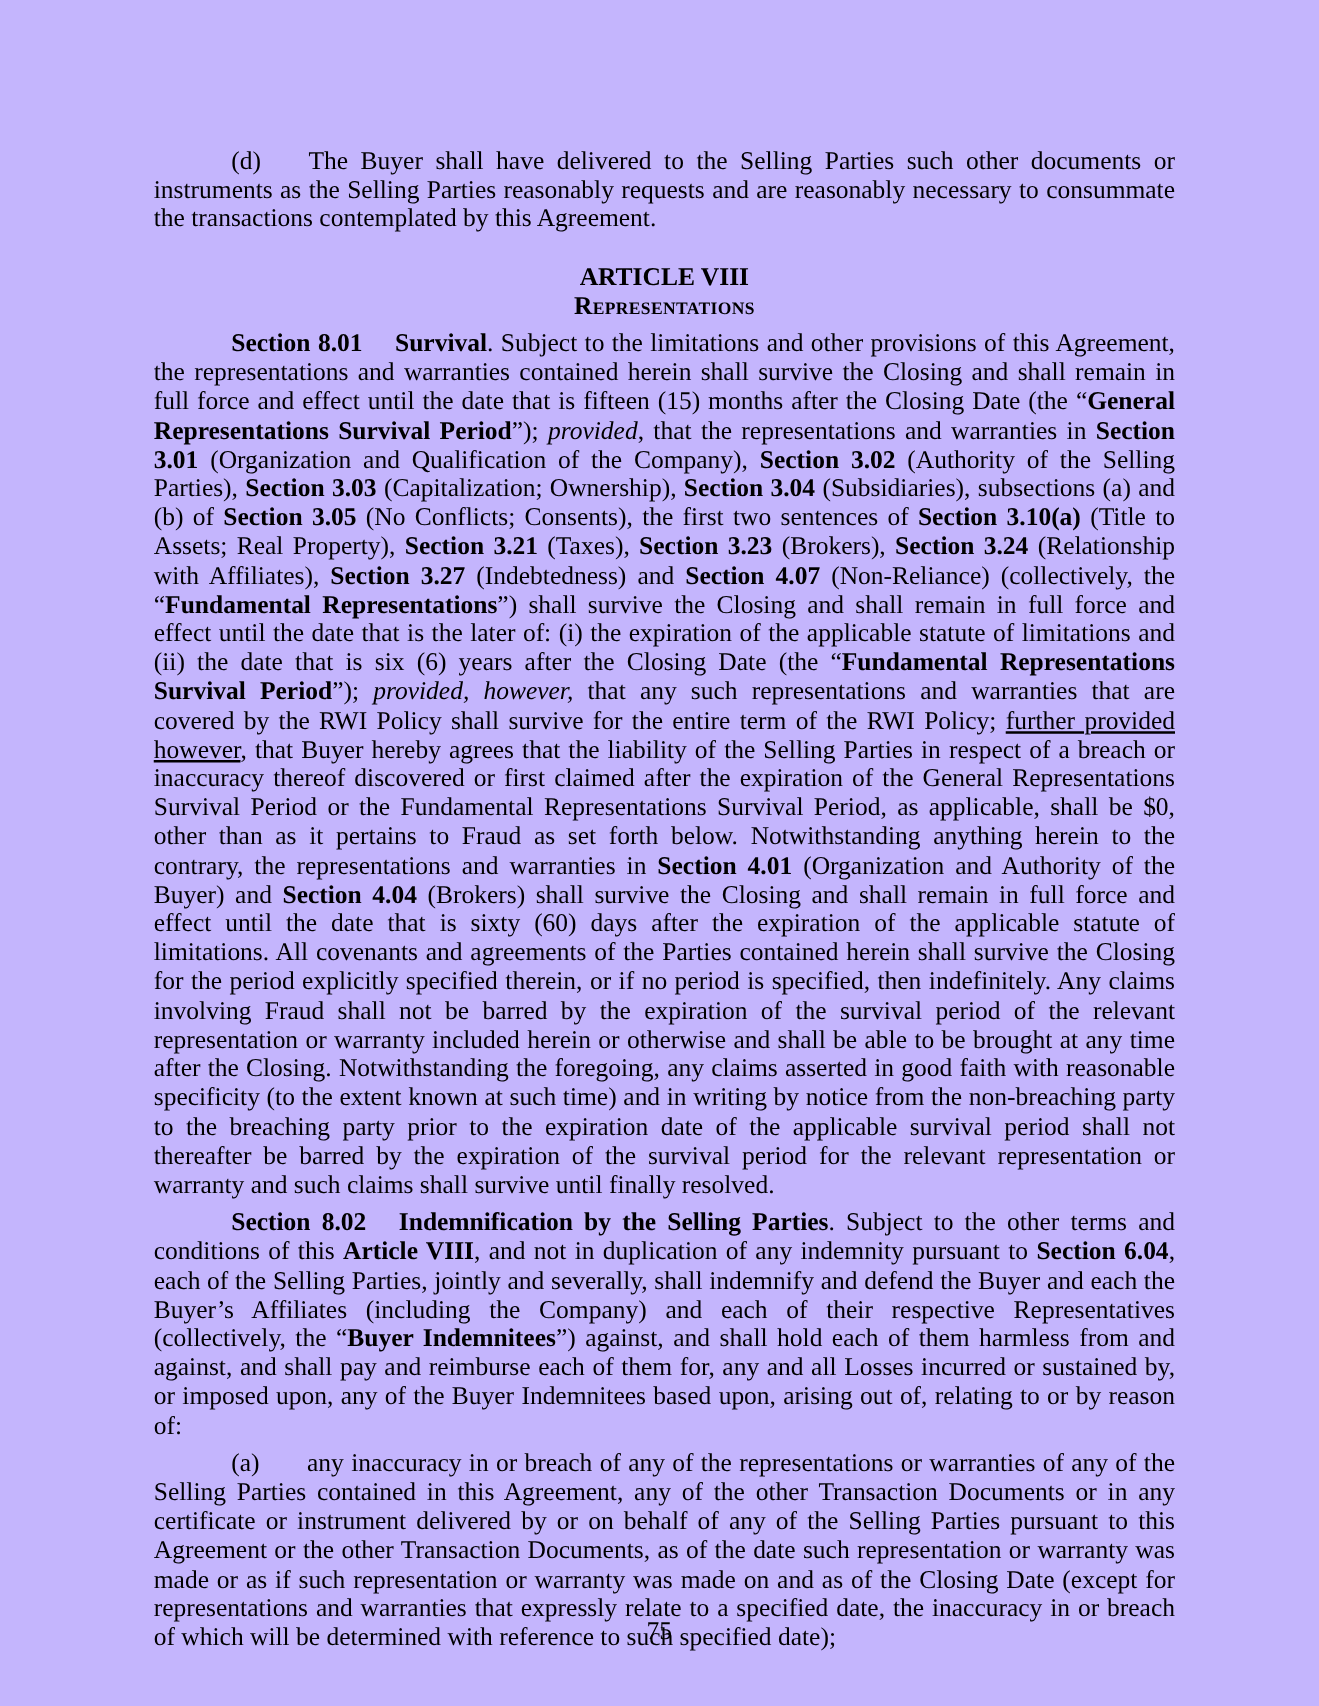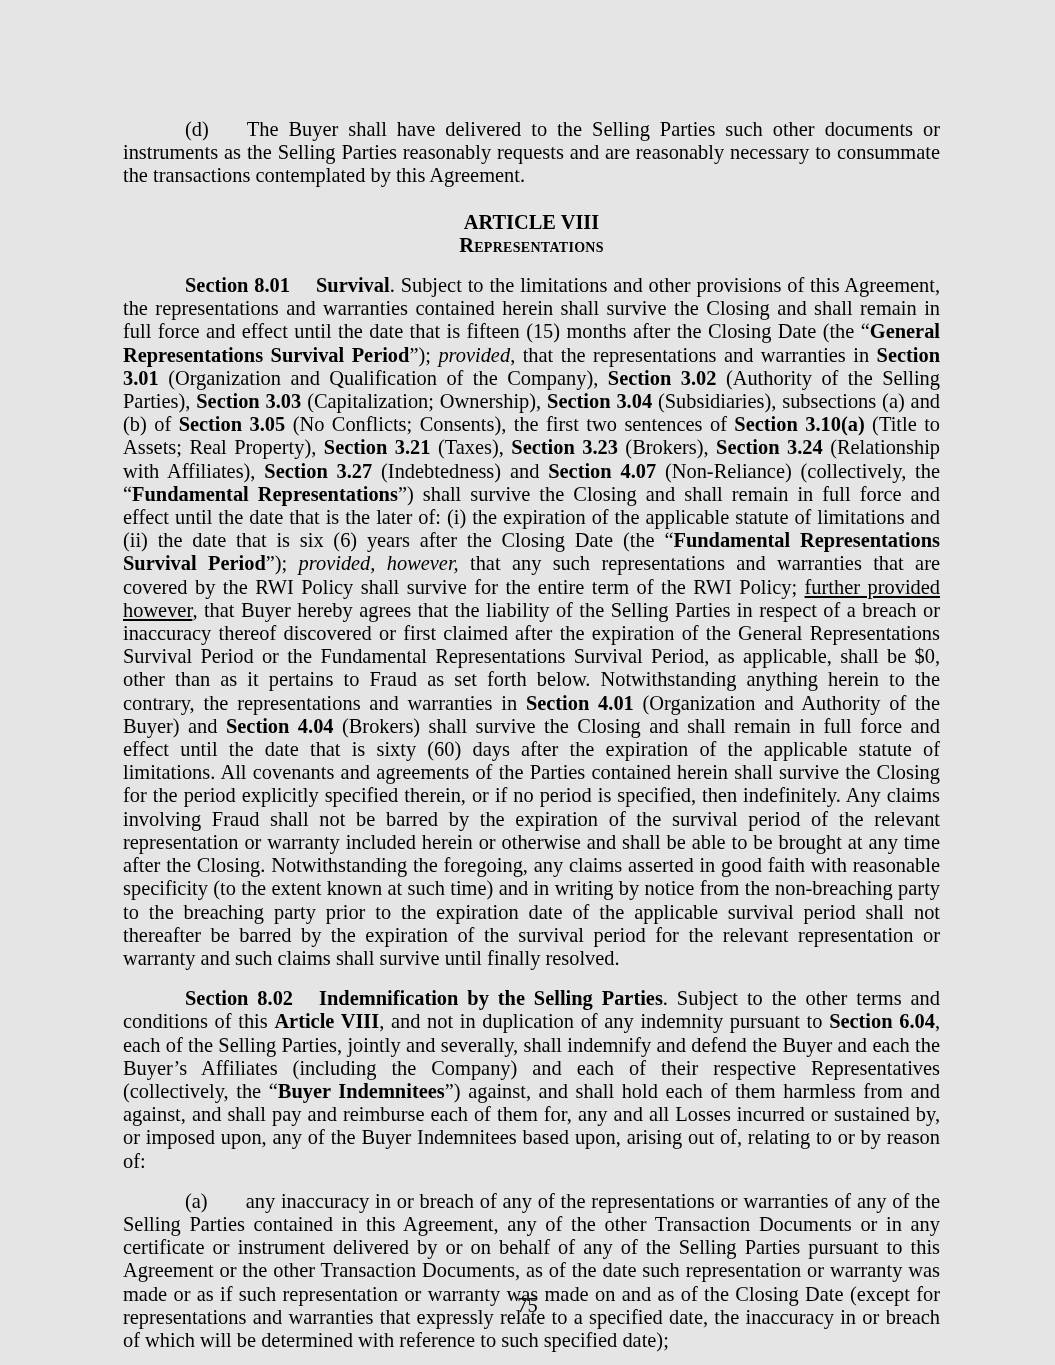--- a/index.html
+++ b/index.html
@@ -4,42 +4,42 @@
 <style>
   html, body {
     margin: 0;
     padding: 0;
     background: #ffffff;
   }
   .page {
     position: relative;
     width: 1055px;
     height: 1365px;
-    background: #e5e5e5;
+    background: #c4b5fd;
     color: #000000;
     font-family: "Liberation Serif", "DejaVu Serif", serif;
     font-size: 20.4px;
     line-height: 23.2px;
     overflow: hidden;
   }
   .content {
     position: absolute;
     top: 118px;
     left: 123px;
     width: 817px;
   }
   p.body-para {
     margin: 0;
     padding: 0;
     text-align: justify;
     text-indent: 62px;
   }
   p.body-para + p.body-para,
   .article-heading + p.body-para {
-    margin-top: 17px;
+    margin-top: 7px;
   }
   .article-heading {
     margin-top: 23px;
     text-align: center;
     font-weight: bold;
   }
   .article-heading .article-title {
     font-variant: small-caps;
     letter-spacing: 0.3px;
   }

